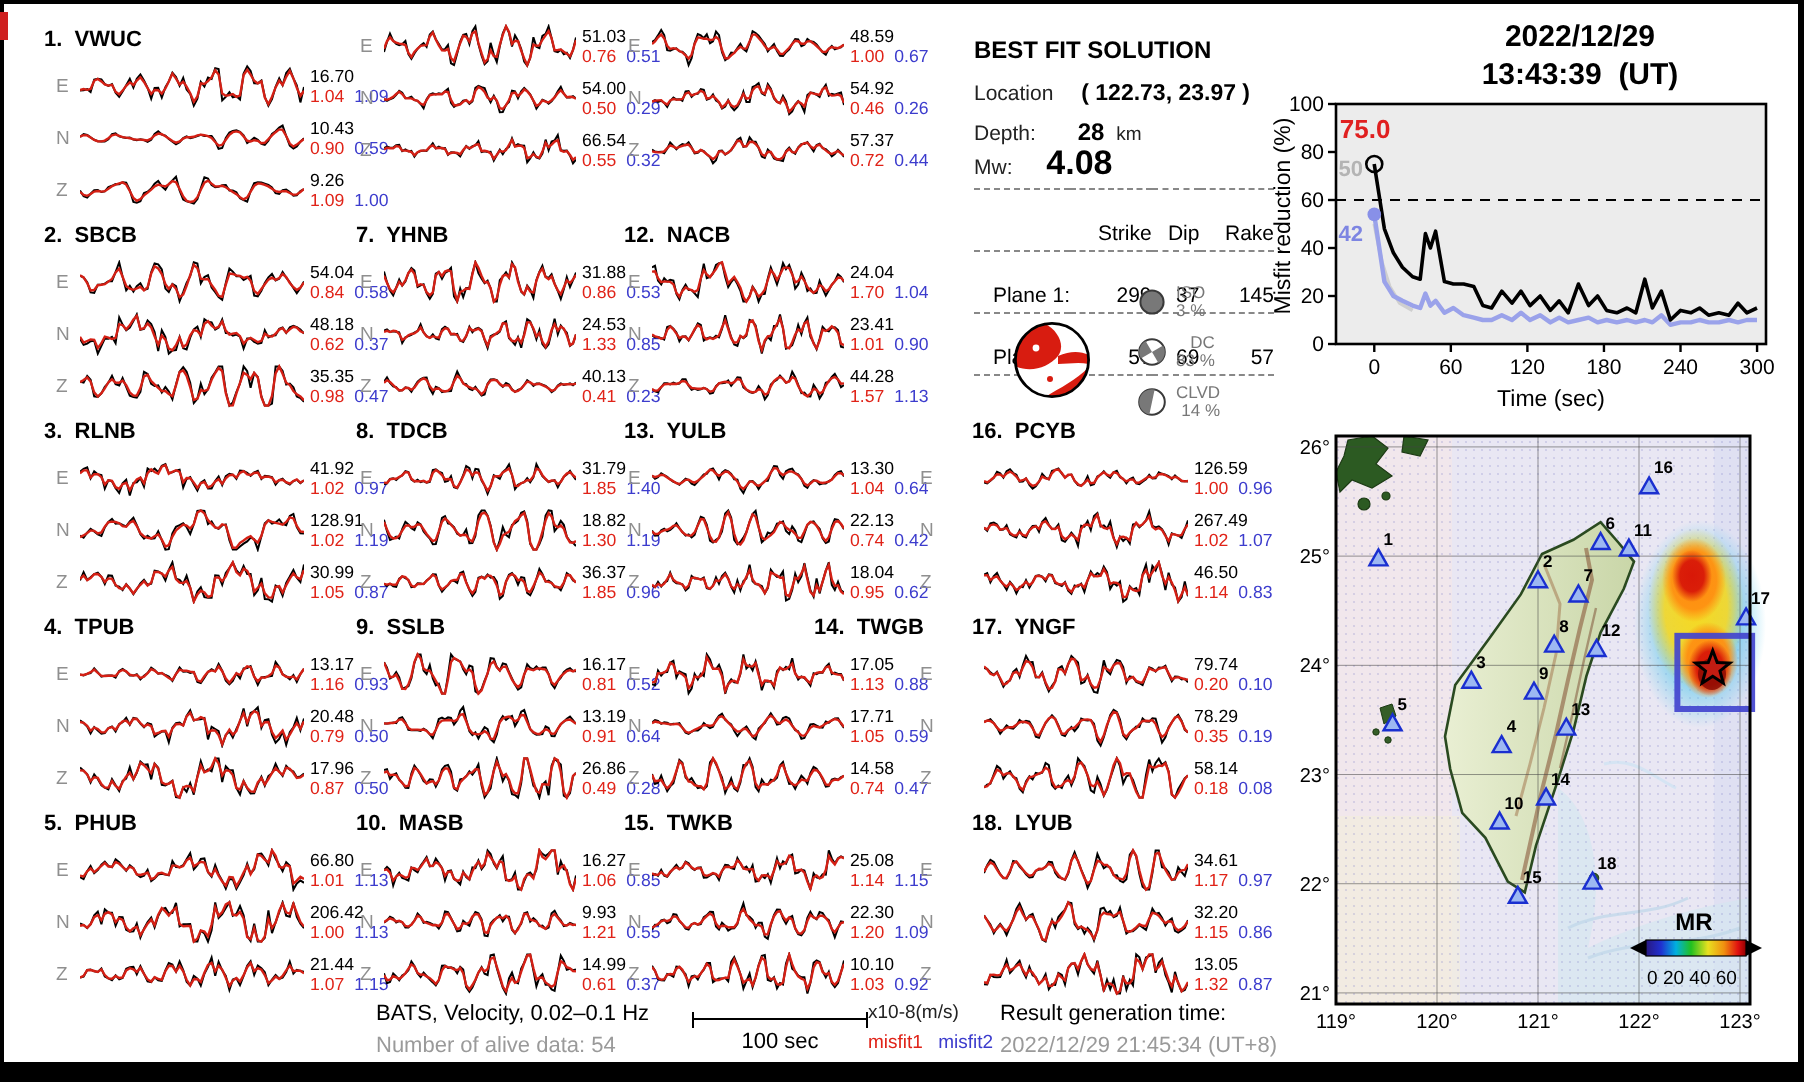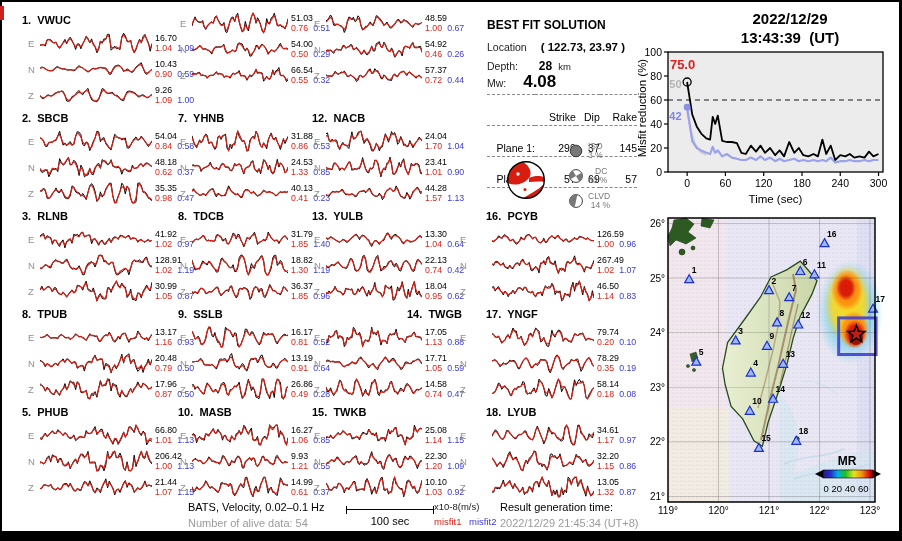--- a/index.html
+++ b/index.html
@@ -166,21 +166,21 @@
           <path d="M0.0,10.2L1.8,6.1L3.6,10.0L5.3,8.6L7.1,7.0L8.9,6.3L10.7,8.4L12.4,12.0L14.2,7.7L16.0,7.9L17.8,12.8L19.6,13.3L21.3,15.1L23.1,12.1L24.9,14.2L26.7,17.1L28.4,14.6L30.2,11.7L32.0,9.9L33.8,12.4L35.6,11.9L37.3,5.3L39.1,5.7L40.9,6.7L42.7,10.2L44.4,5.1L46.2,1.2L48.0,9.4L49.8,9.9L51.6,12.0L53.3,7.9L55.1,13.8L56.9,20.8L58.7,15.7L60.4,13.6L62.2,18.6L64.0,18.9L65.8,18.9L67.6,7.7L69.3,7.8L71.1,12.4L72.9,6.5L74.7,4.0L76.4,1.2L78.2,5.1L80.0,7.2L81.8,3.0L83.6,7.0L85.3,7.0L87.1,17.5L88.9,15.2L90.7,9.0L92.4,19.5L94.2,19.6L96.0,20.8L97.8,12.8L99.6,13.8L101.3,17.9L103.1,11.4L104.9,8.3L106.7,5.0L108.4,8.8L110.2,11.0L112.0,2.2" fill="none" stroke="#000000" stroke-width="1"></path>
           <path d="M0.0,9.5L1.8,7.8L3.6,10.1L5.3,9.0L7.1,7.1L8.9,7.0L10.7,8.4L12.4,11.0L14.2,9.2L16.0,9.4L17.8,12.4L19.6,14.1L21.3,14.6L23.1,12.3L24.9,14.4L26.7,16.7L28.4,14.4L30.2,12.4L32.0,10.6L33.8,12.8L35.6,11.3L37.3,6.0L39.1,6.0L40.9,6.8L42.7,8.3L44.4,5.2L46.2,3.4L48.0,9.5L49.8,11.3L51.6,11.5L53.3,10.5L55.1,13.9L56.9,20.7L58.7,17.2L60.4,15.3L62.2,16.2L64.0,18.5L65.8,17.8L67.6,8.8L69.3,8.7L71.1,10.6L72.9,8.2L74.7,4.1L76.4,1.2L78.2,6.0L80.0,7.7L81.8,4.3L83.6,5.4L85.3,8.7L87.1,15.8L88.9,13.9L90.7,11.8L92.4,16.7L94.2,18.7L96.0,18.8L97.8,13.5L99.6,13.1L101.3,16.3L103.1,12.6L104.9,9.3L106.7,6.7L108.4,8.6L110.2,9.5L112.0,5.0" fill="none" stroke="#d42015" stroke-width="1.2"></path>
         </svg>
         <div class="nums">
           <div class="amp">30.99</div>
           <div><span class="m1">1.05</span><span class="m2">0.87</span></div>
         </div>
       </div>
     </div>
     <div class="sblock">
-      <div class="sheader" style="padding-left: 4px;">8.  TPUB</div>
+      <div class="sheader" style="padding-left: 4px;">4.  TPUB</div>
       <div class="chan" style="padding-left: 10px;">
         <span class="chan-label">E</span>
         <svg width="112" height="22" style="margin-left: 0px; flex: 0 0 auto;">
           <path d="M0.0,11.3L1.8,11.7L3.6,10.9L5.3,10.5L7.1,8.2L8.9,10.2L10.7,12.3L12.4,11.9L14.2,11.7L16.0,11.8L17.8,12.8L19.6,9.5L21.3,8.5L23.1,9.8L24.9,11.8L26.7,11.8L28.4,11.1L30.2,13.7L32.0,11.9L33.8,10.5L35.6,7.8L37.3,9.0L39.1,10.8L40.9,10.5L42.7,11.5L44.4,12.3L46.2,14.5L48.0,11.0L49.8,7.7L51.6,9.8L53.3,9.7L55.1,10.5L56.9,10.0L58.7,15.0L60.4,15.5L62.2,12.9L64.0,10.0L65.8,8.6L67.6,9.7L69.3,6.0L71.1,9.3L72.9,14.3L74.7,16.2L76.4,14.5L78.2,10.7L80.0,13.2L81.8,8.2L83.6,8.0L85.3,7.1L87.1,12.2L88.9,16.4L90.7,12.7L92.4,12.5L94.2,12.3L96.0,11.9L97.8,5.0L99.6,7.5L101.3,11.1L103.1,12.1L104.9,13.7L106.7,11.5L108.4,15.0L110.2,11.0L112.0,8.4" fill="none" stroke="#000000" stroke-width="1"></path>
           <path d="M0.0,11.4L1.8,11.5L3.6,10.9L5.3,10.1L7.1,8.8L8.9,10.4L10.7,11.9L12.4,12.0L14.2,11.9L16.0,11.8L17.8,12.0L19.6,9.8L21.3,9.0L23.1,9.7L24.9,11.3L26.7,11.8L28.4,11.5L30.2,13.0L32.0,12.3L33.8,10.6L35.6,8.6L37.3,9.3L39.1,10.8L40.9,10.5L42.7,11.8L44.4,13.0L46.2,14.0L48.0,11.0L49.8,8.8L51.6,9.4L53.3,9.4L55.1,9.8L56.9,10.1L58.7,14.2L60.4,14.8L62.2,12.1L64.0,9.9L65.8,9.2L67.6,9.7L69.3,7.2L71.1,9.6L72.9,13.3L74.7,15.4L76.4,13.3L78.2,10.6L80.0,11.5L81.8,8.8L83.6,7.2L85.3,7.6L87.1,12.4L88.9,14.7L90.7,12.7L92.4,12.9L94.2,12.0L96.0,10.7L97.8,6.8L99.6,7.7L101.3,11.2L103.1,12.4L104.9,12.7L106.7,12.3L108.4,13.7L110.2,11.0L112.0,8.4" fill="none" stroke="#d42015" stroke-width="1.2"></path>
         </svg>
         <div class="nums">
           <div class="amp">13.17</div>
           <div><span class="m1">1.16</span><span class="m2">0.93</span></div>
         </div>

